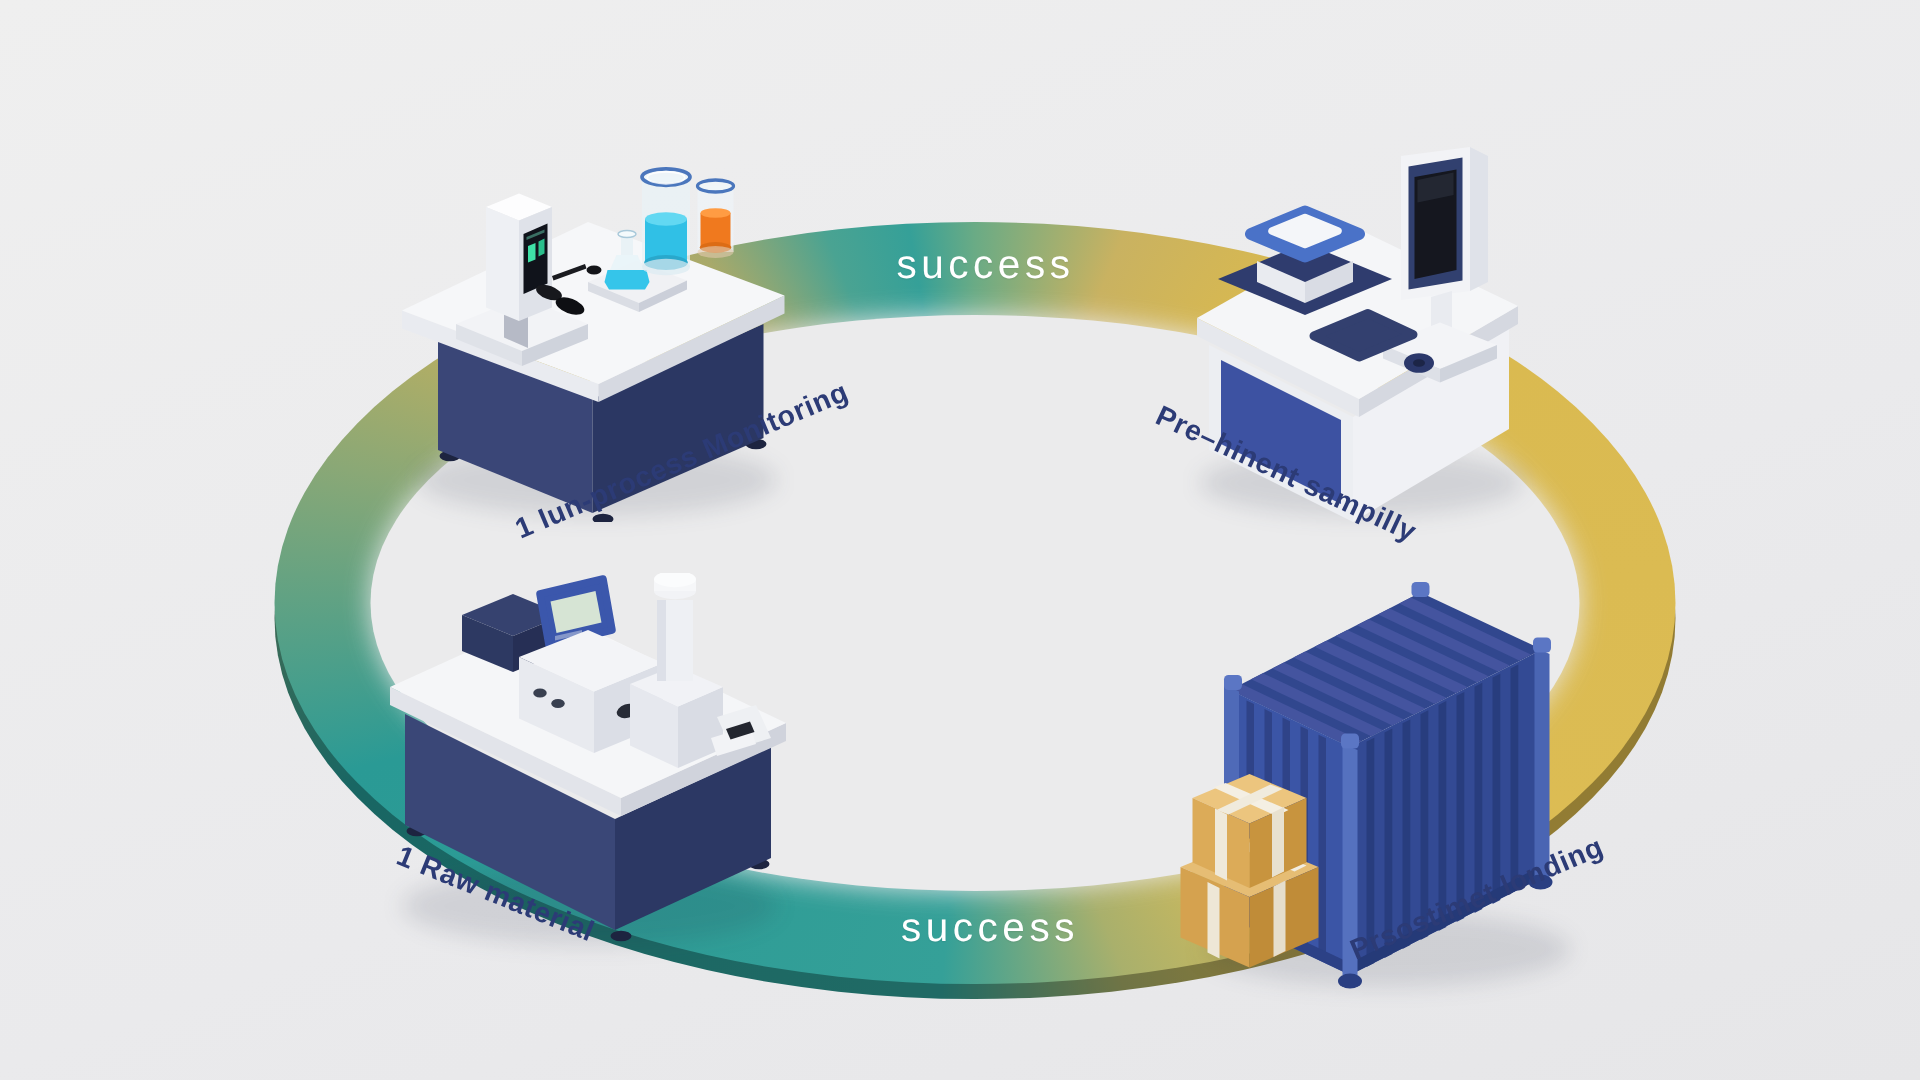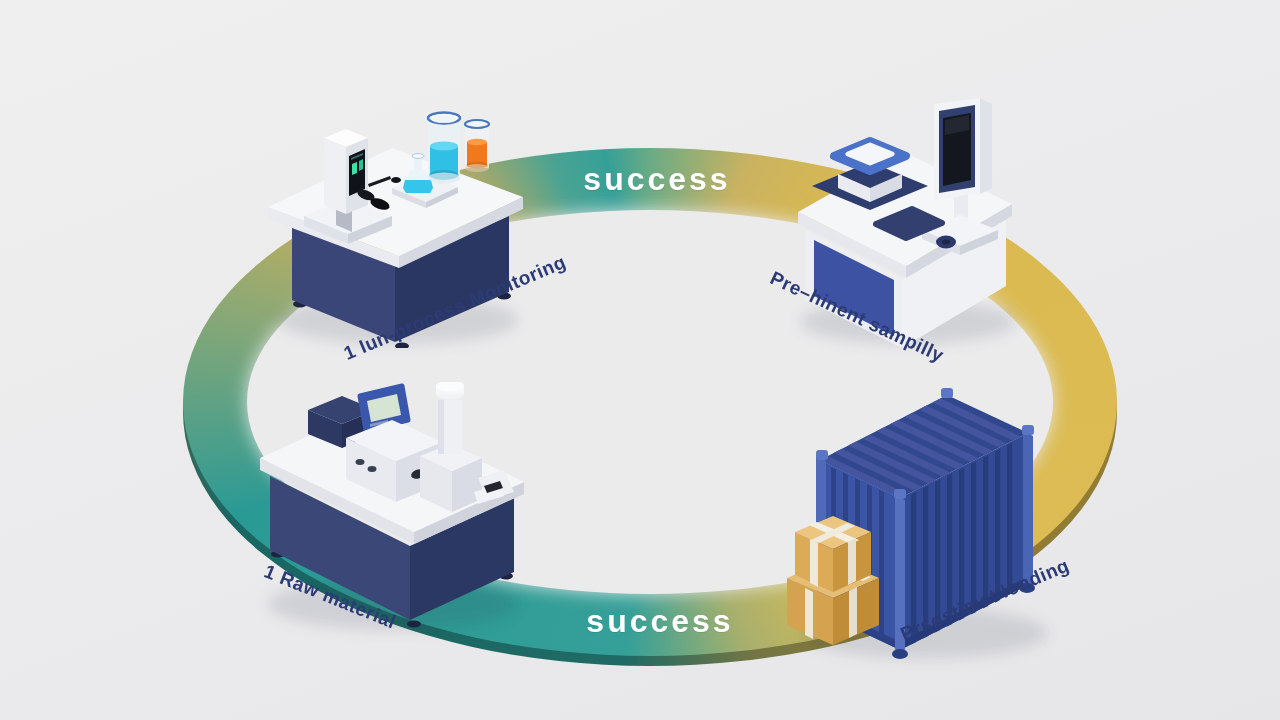--- a/index.html
+++ b/index.html
@@ -9,21 +9,21 @@
   .ring-base { position:absolute; left:183px; top:148px; width:934px; height:508px; border-radius:50%;
     background:conic-gradient(from 0deg,
       #6aab85 0deg, #c9b261 22deg, #d9b94f 45deg, #ddbd55 130deg,
       #a9b06c 158deg, #35a098 185deg, #2a9a95 255deg, #8aa876 282deg,
       #c9b15b 302deg, #a8a96a 322deg, #4aa392 338deg, #35a098 350deg, #6aab85 360deg); }
   .ring-edge { top:158px; filter:brightness(.66) saturate(1.05); }
   .ring-hole { position:absolute; left:247px; top:210px; width:806px; height:384px;
     border-radius:50%; background:#ebebec;
     box-shadow:0 0 18px rgba(235,235,236,0.9); }
 
-  .success { position:absolute; color:#ffffff; font-weight:bold; font-size:32px;
+  .success { position:absolute; color:#ffffff; font-weight:normal; font-size:27px;
     letter-spacing:3px; transform:translateX(-50%); text-shadow:0 1px 1px rgba(0,0,0,0.08);text-align:center; }
   .success-top { left:657px; top:161px; }
   .success-bottom { left:660px; top:603px; }
 
   .station { position:absolute; }
   .st-a { left:262px; top:96px; }
   .st-b { left:788px; top:90px; }
   .st-c { left:252px; top:382px; }
   .st-d { left:775px; top:382px; }
 

